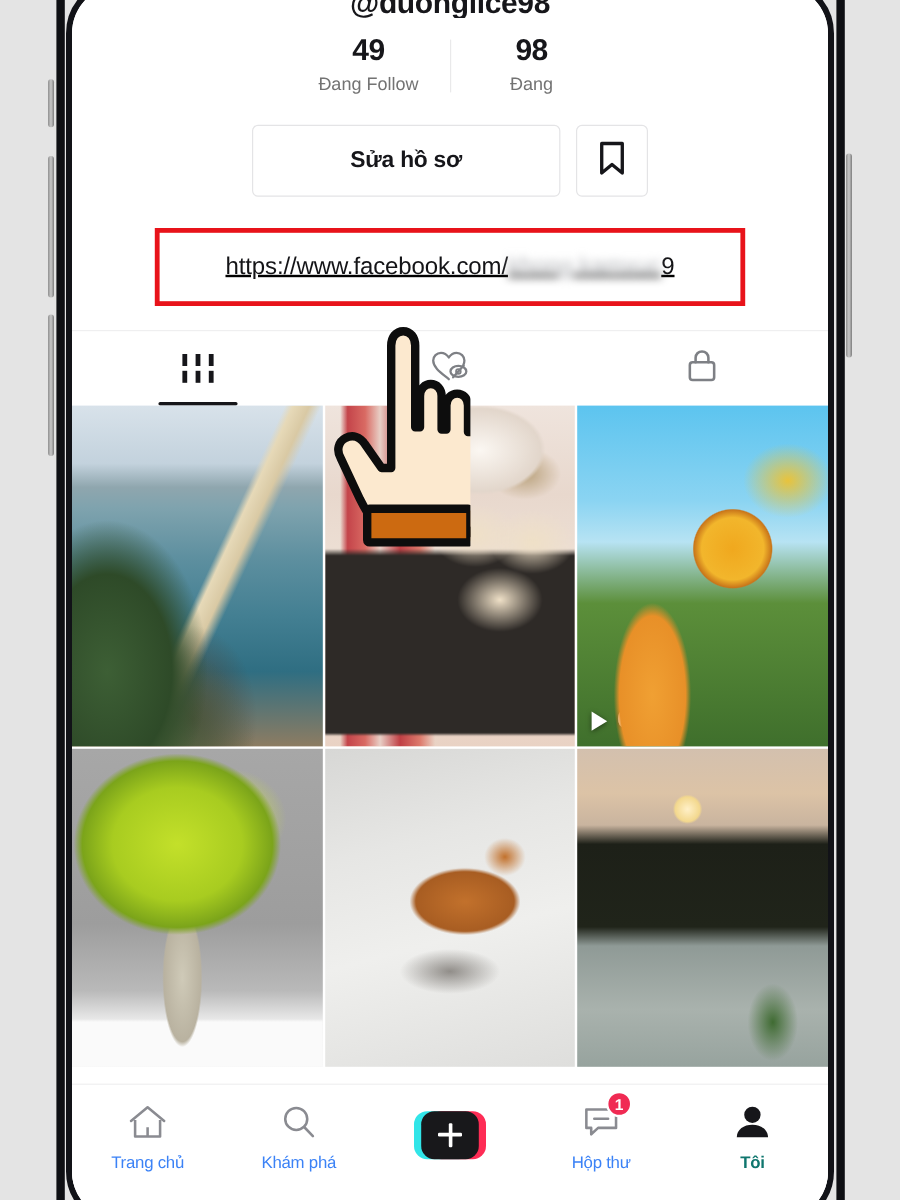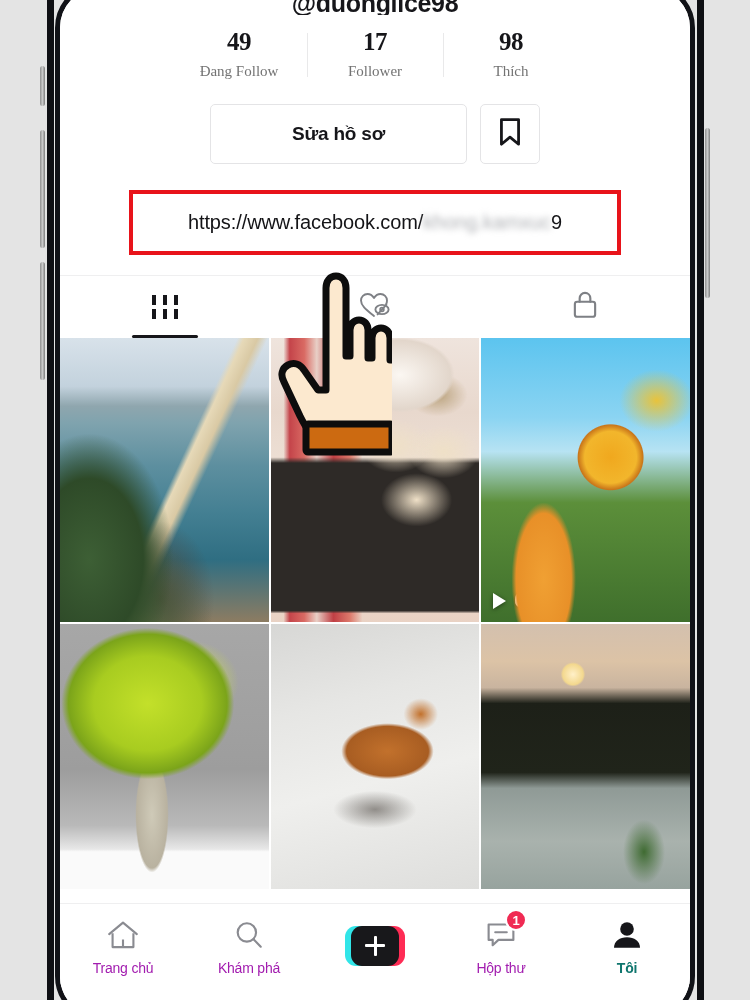--- a/index.html
+++ b/index.html
@@ -53,21 +53,21 @@
     text-align:center;
     font-size:25px; font-weight:bold; color:#16161a;
     letter-spacing:-.3px;
     margin-top:-16px; height:26px; overflow:hidden;
   }
 
   #stats-row {
     display:flex; justify-content:center; align-items:flex-start;
     margin-top:12px;
   }
-  .stat { width:136px; text-align:center; position:relative;font-family:Liberation Serif, serif; }
+  .stat { width:136px; text-align:center; position:relative; }
   .stat-sep::before {
     content:""; position:absolute; left:0; top:6px;
     width:1px; height:44px; background:#e9e9ea;
   }
   .stat-value {
     font-size:25px; font-weight:bold; color:#16161a; line-height:30px;
     letter-spacing:-.4px;
   }
   .stat-label {
     font-size:15px; color:#737373; line-height:22px; margin-top:3px;
@@ -90,21 +90,21 @@
   #bookmark-btn {
     width:60px; height:60px;
     border:1px solid #e4e4e6; border-radius:5px;
     background:#fff;
     display:flex; align-items:center; justify-content:center;
     cursor:pointer;
   }
 
   
   #bio-url-wrap {
-    margin-top:26px; display:flex; justify-content:center;
+    margin-top:26px; display:flex; justify-content:center;text-decoration:underline;
   }
   #bio-url-highlight {
     border:4px solid #e8131a;
     width:492px; height:65px;
     display:flex; align-items:center; justify-content:center;
   }
   #bio-url {
     font-size:20px; color:#141417; white-space:nowrap;
     letter-spacing:-.1px;
   }
@@ -234,21 +234,21 @@
   #bottom-nav {
     position:absolute; left:0; bottom:18px; width:630px; height:84px;
     background:#fff; border-top:1px solid #efeff0;
     display:flex; align-items:center;
   }
   .nav-item {
     flex:1; display:flex; flex-direction:column;
     align-items:center; justify-content:center; gap:5px;
     cursor:pointer; position:relative;
   }
-  .nav-label { font-size:14px; color:#a21caf; letter-spacing:-.2px; }
+  .nav-label { font-size:14px; color:#3b82f6; letter-spacing:-.2px; }
   .nav-item.active .nav-label { color:#0f766e; font-weight:bold; }
 
   #create-btn {
     position:relative; width:60px; height:40px;
   }
   #create-btn .lobe {
     position:absolute; top:0; width:48px; height:40px; border-radius:11px;
   }
   #create-btn .lobe.cyan { left:0;  background:#31e5e8; }
   #create-btn .lobe.pink { right:0; background:#fe2c55; }
@@ -291,26 +291,22 @@
    <div id="screen-inner">
 
     <div id="username">@duonglice98</div>
 
     <div id="stats-row">
       <div class="stat">
         <div class="stat-value">49</div>
         <div class="stat-label">Đang Follow</div>
       </div>
       <div class="stat stat-sep">
-        <div class="stat-value">17</div>
-        <div class="stat-label">Follower</div>
-      </div>
-      <div class="stat stat-sep">
         <div class="stat-value">98</div>
-        <div class="stat-label">Thích</div>
+        <div class="stat-label">Đang</div>
       </div>
     </div>
 
     <div id="actions-row">
       <div id="edit-profile-btn">Sửa hồ sơ</div>
       <div id="bookmark-btn">
         <span>
           <svg width="26" height="30" viewBox="0 0 24 28" fill="none">
             <path d="M4 2.4h16v23l-8-6.6-8 6.6z" stroke="#16161a" stroke-width="2.6" stroke-linejoin="round" fill="none"></path>
           </svg>

